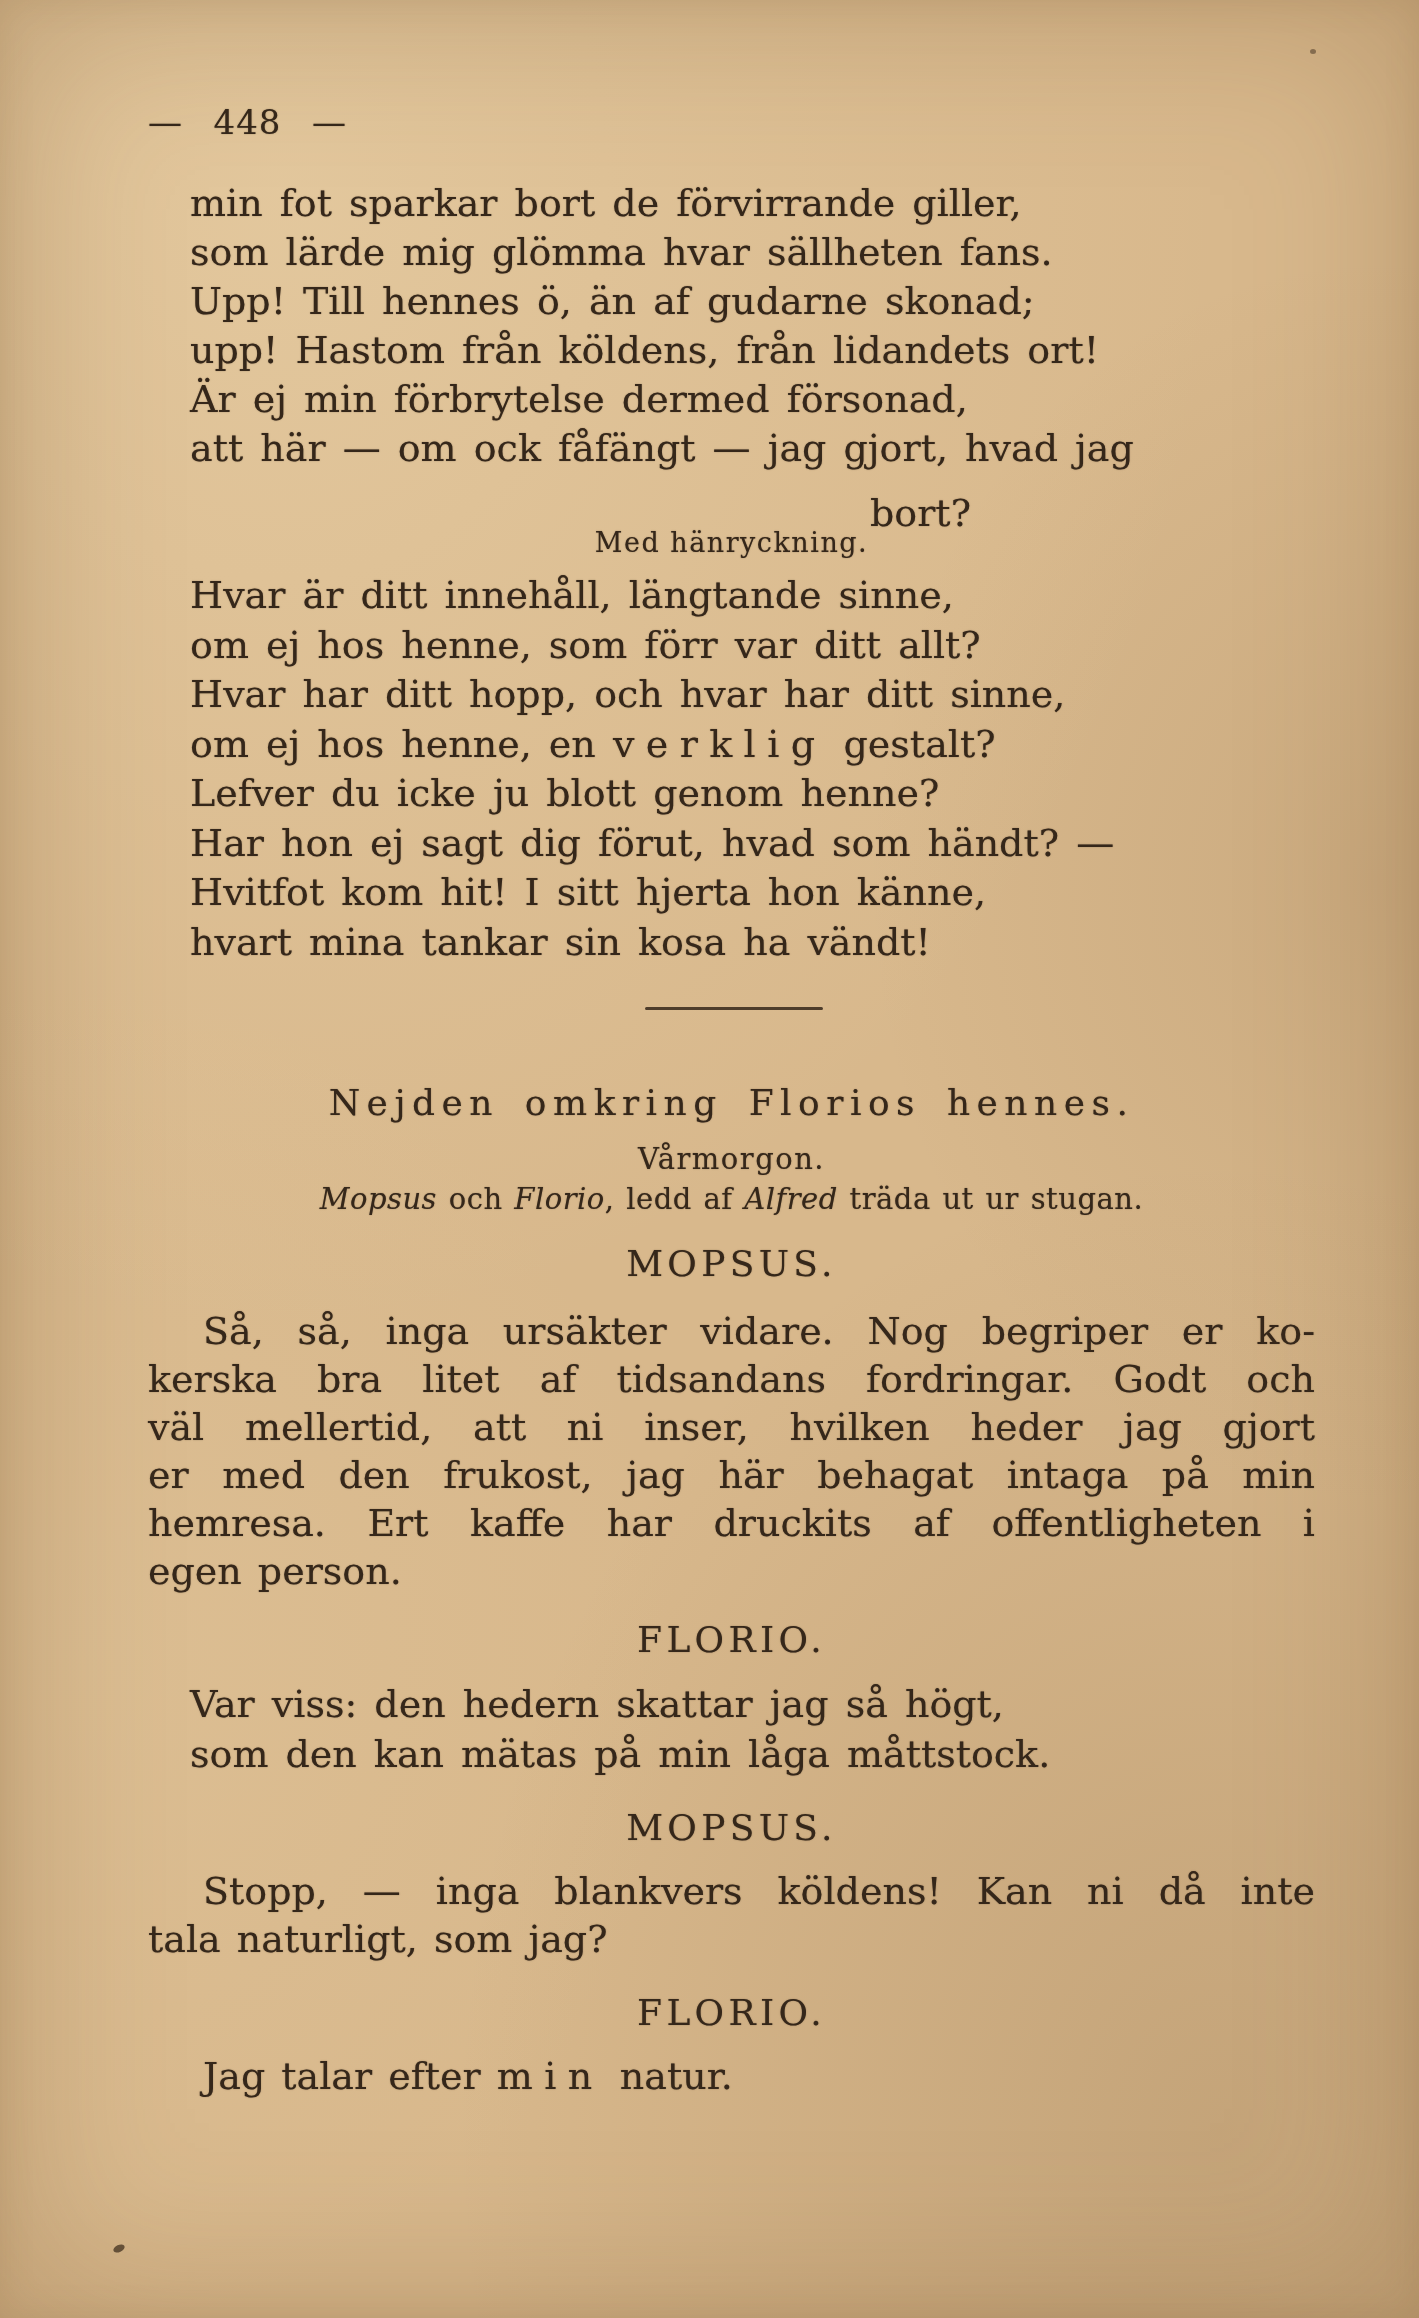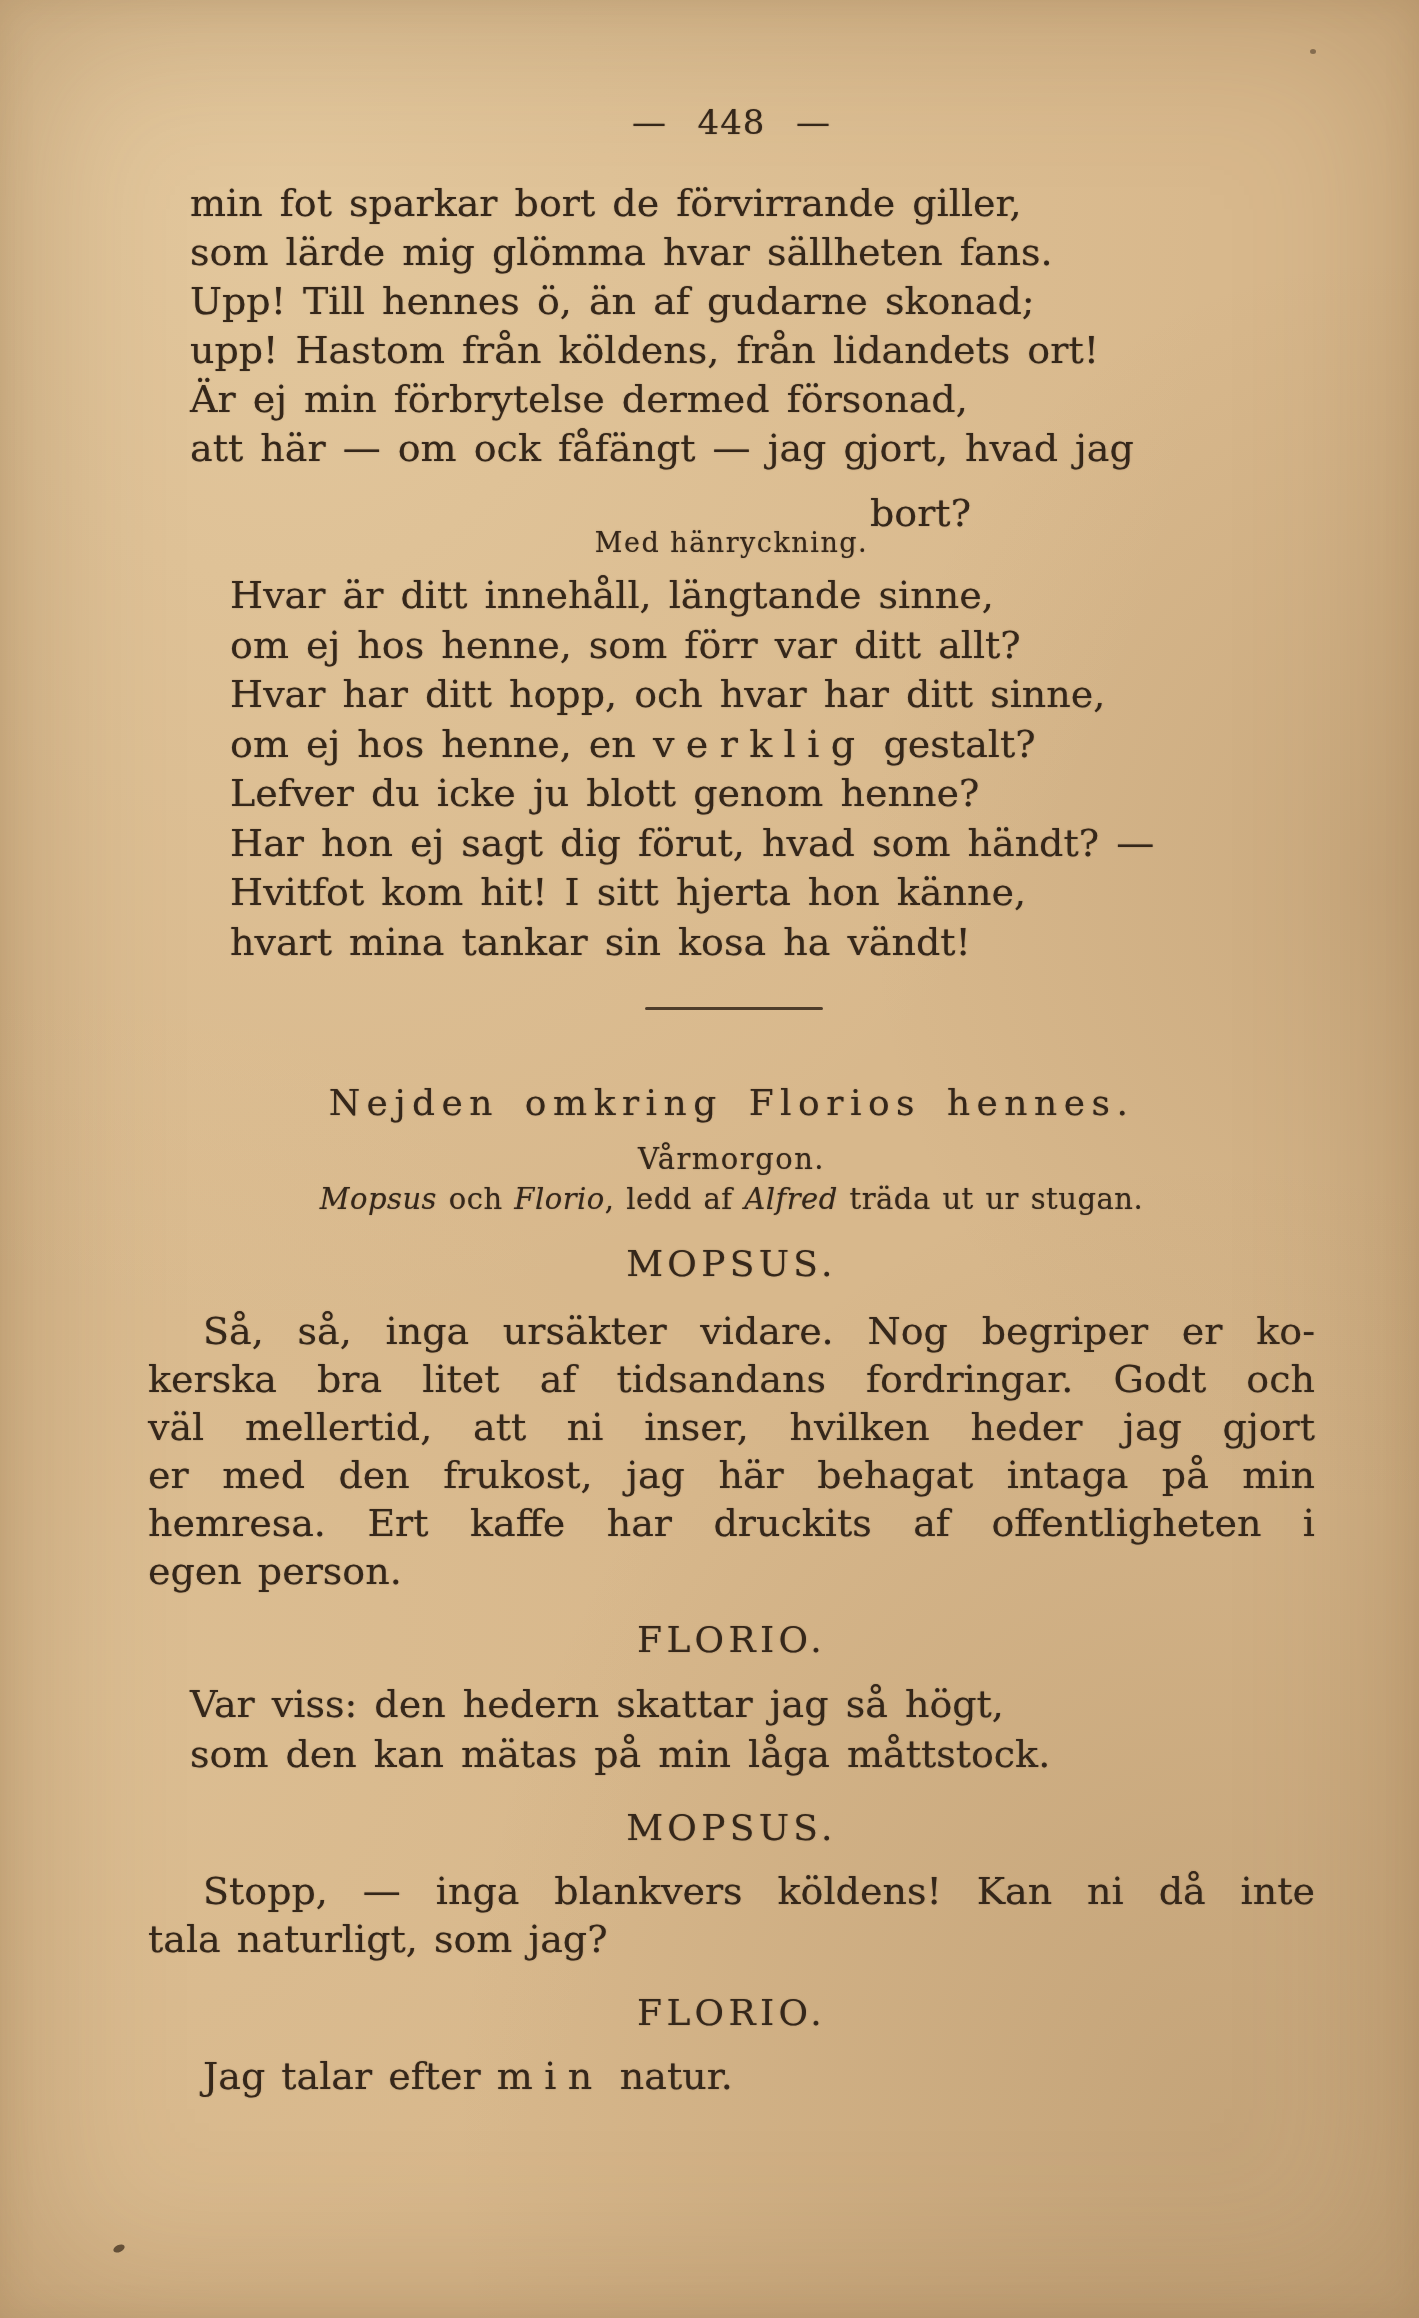--- a/index.html
+++ b/index.html
@@ -17,26 +17,26 @@
       radial-gradient(60% 45% at 97% 38%, rgba(126,92,54,0.14) 0%, rgba(126,92,54,0) 60%),
       radial-gradient(70% 50% at 6% 72%, rgba(236,214,172,0.20) 0%, rgba(236,214,172,0) 60%),
       #d8b88c;
     box-shadow: inset 0 0 150px 30px rgba(120,86,48,0.26), inset 0 0 35px rgba(120,86,48,0.15);
     color: #35271a;
   }
   .txt { text-shadow: 0 0 1.2px rgba(56,40,26,0.55); }
 
   .pagenum {
     position: absolute; left: 148px; width: 1167px; top: 102px;
-    font-size: 34px; line-height: 40px; text-align: center;
+    font-size: 34px; line-height: 40px; 
     word-spacing: 0.55em; letter-spacing: 1px;
   }
   .verse { position: absolute; left: 190px; width: 1180px; font-size: 38px; word-spacing: 5px; }
   .v1 { top: 179px;  line-height: 49px; }
-  .v2 { top: 571px;  line-height: 49.5px; margin-left: 40px; }
+  .v2 { top: 571px;  line-height: 49.5px; }
   .v3 { top: 1679px; line-height: 50px; }
   .vline { white-space: nowrap; }
   .hang { margin-left: 680px; margin-top: 16px; }
 
   .smalldir {
     position: absolute; left: 148px; width: 1167px; text-align: center;
     font-size: 27px; line-height: 32px; font-weight: normal; letter-spacing: 1.5px;
   }
   .dir1 { top: 527px; }
   .scenetime { top: 1142px; font-size: 29px; line-height: 34px; }

